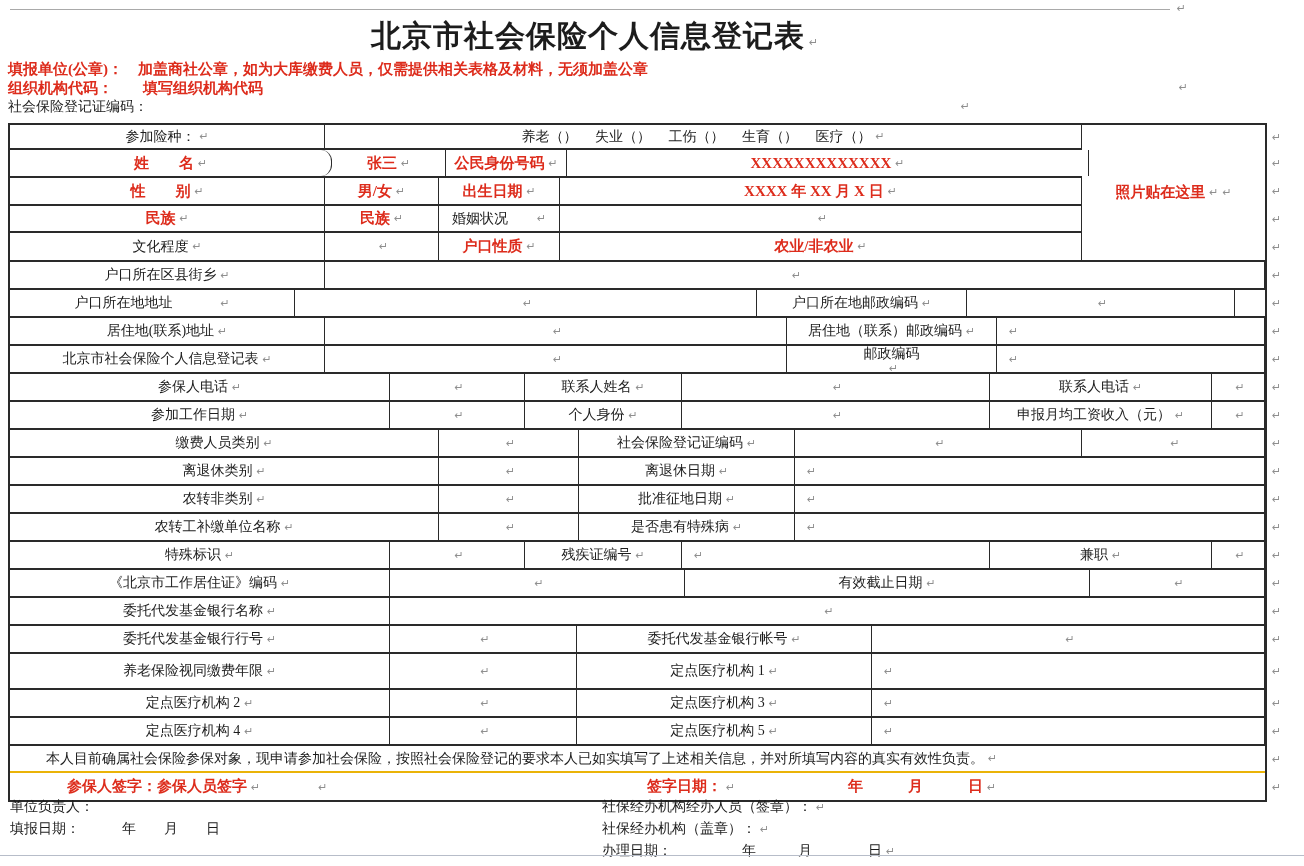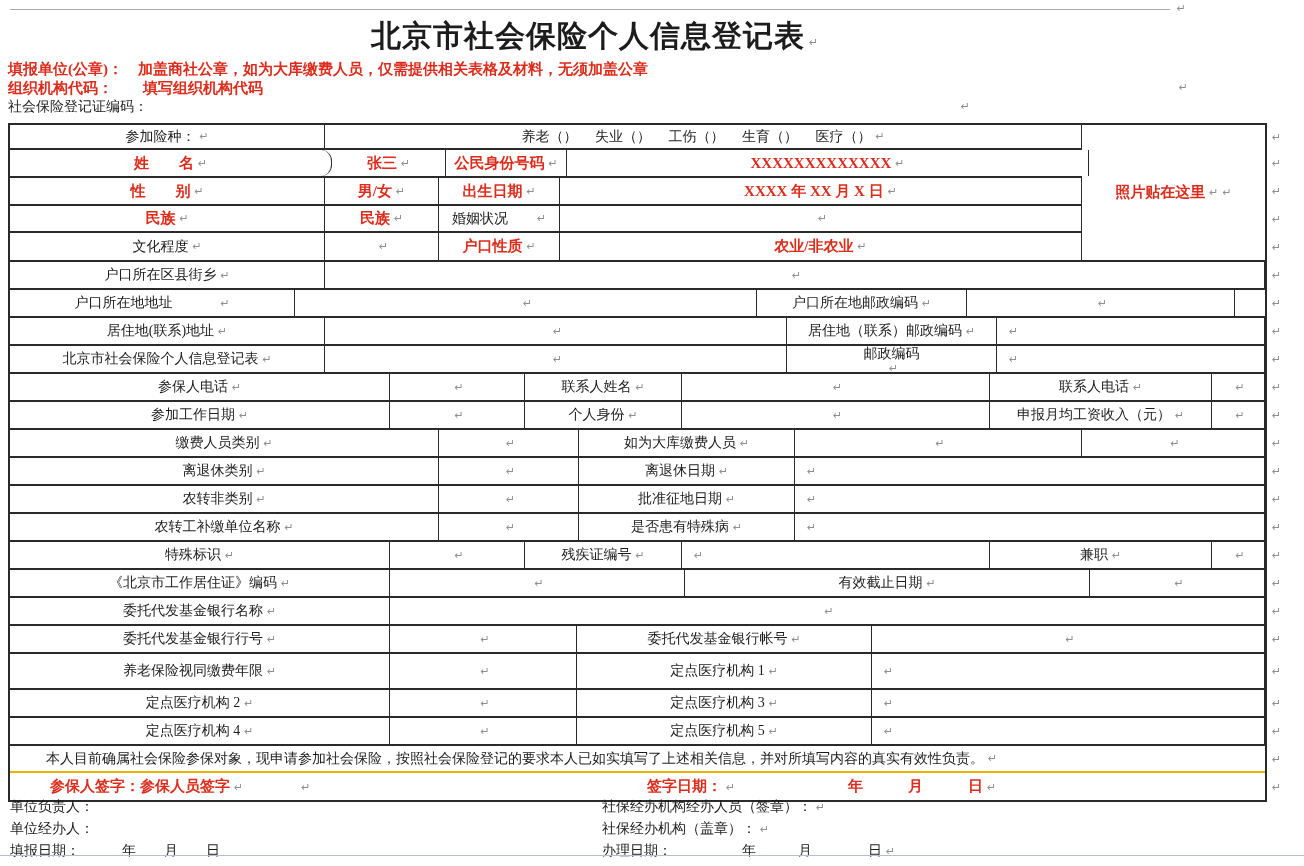--- a/index.html
+++ b/index.html
@@ -27,21 +27,21 @@
   .cell{box-sizing:border-box;border-right:1px solid #2a2a2a;display:flex;align-items:center;justify-content:center;
         font-size:14px;white-space:nowrap;overflow:visible;padding:0 2px;flex:0 0 auto;}
   .cell:last-child{border-right:none;}
   .cell.al{justify-content:flex-start;padding-left:8px;}
   .red{color:var(--red);font-weight:bold;font-size:15px;}
   .gut{position:absolute;left:1262px;top:50%;transform:translateY(-50%);margin:0;}
   .topleft .gut{left:1262px;}
   .decl{position:relative;height:27px;border-bottom:2px solid #eab308;box-sizing:border-box;display:flex;align-items:center;font-size:14px;padding-left:8px;white-space:nowrap;}
   .sig{position:relative;height:27px;box-sizing:border-box;font-size:15px;}
   .sig span.part{position:absolute;top:4px;color:var(--red);font-weight:bold;white-space:nowrap;}
-  .sig .p1{left:40px;} .sig .p2{left:637px;} .sig .p3{left:838px;}
+  .sig .p1{left:57px;} .sig .p2{left:637px;} .sig .p3{left:838px;}
   .sig .pil2{margin-left:58px;}
   .footer{position:absolute;top:796px;left:10px;width:1290px;font-size:14px;}
   .fcol{position:absolute;top:0;}
   .fcol div{height:22px;line-height:22px;white-space:nowrap;}
   .fl{left:0;font-family:Liberation Mono, monospace;} .fr{left:592px;}
   .bottom-rule{position:absolute;top:855px;left:0;width:1304px;border-top:1px solid #b7bdc9;}
 </style>
 </head>
 <body>
 
@@ -281,21 +281,21 @@
         <div class="trow" style="height: 28px;">
           <div class="cell" style="width: 429px;">
             <span>缴费人员类别</span>
             <span class="pil">↵</span>
           </div>
           <div class="cell" style="width: 140px;">
             <span></span>
             <span class="pil">↵</span>
           </div>
           <div class="cell" style="width: 216px;">
-            <span>如为大库缴费人员</span>
+            <span>社会保险登记证编码</span>
             <span class="pil">↵</span>
           </div>
           <div class="cell" style="width: 287px;">
             <span></span>
             <span class="pil">↵</span>
           </div>
           <div class="cell" style="width: 183px;">
             <span></span>
             <span class="pil">↵</span>
           </div>
@@ -503,21 +503,20 @@
       <span class="part p1"><span>参保人签字：参保人员签字</span><span class="pil">↵</span><span class="pil pil2">↵</span></span>
       <span class="part p2"><span>签字日期：</span><span class="pil">↵</span></span>
       <span class="part p3"><span>年　　　月　　　日</span><span class="pil">↵</span></span>
       <span class="pil gut">↵</span>
     </div>
   </div>
 
   <div class="footer">
     <div class="fcol fl">
       <div>单位负责人：</div>
-      <div>单位经办人：</div>
       <div>填报日期：　　　年　　月　　日</div>
     </div>
     <div class="fcol fr">
       <div><span>社保经办机构经办人员（签章）：</span><span class="pil">↵</span></div>
       <div><span>社保经办机构（盖章）：</span><span class="pil">↵</span></div>
       <div><span>办理日期：　　　　　年　　　月　　　　日</span><span class="pil">↵</span></div>
     </div>
   </div>
 
   <div class="bottom-rule"></div>

